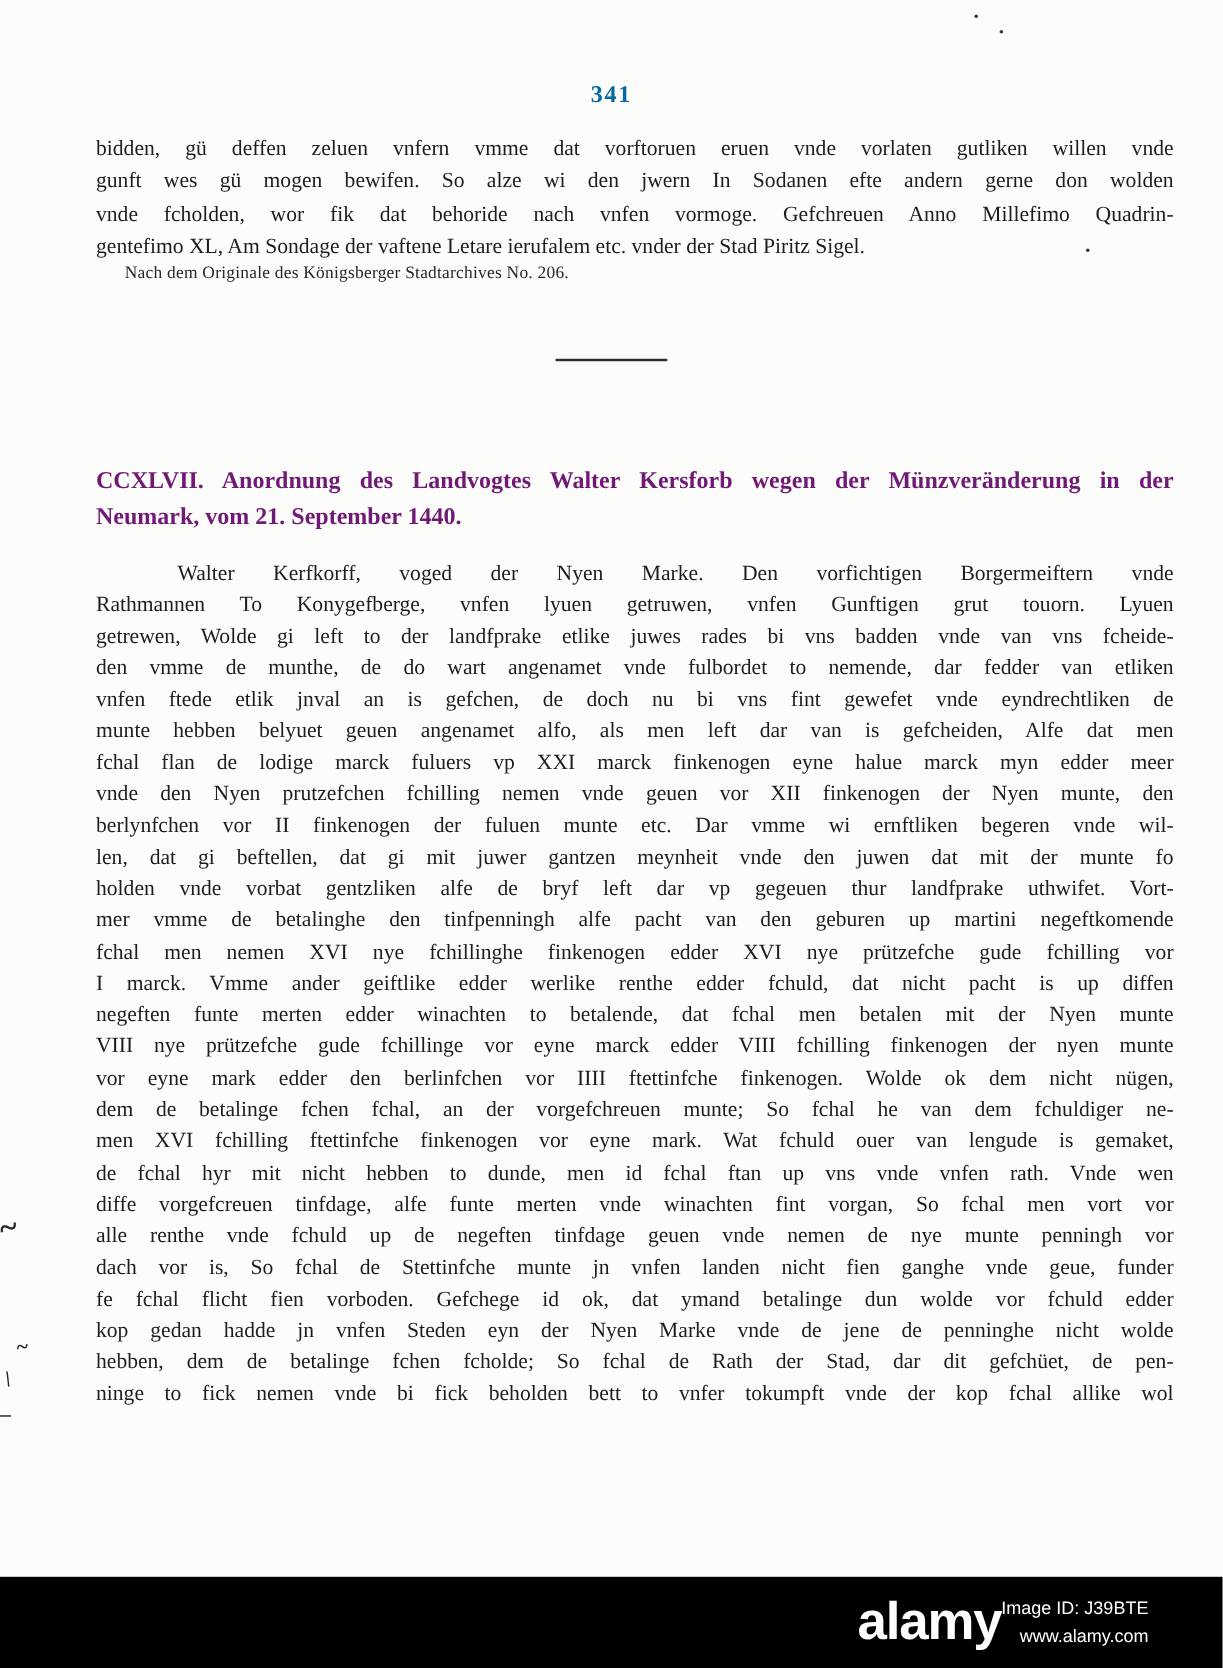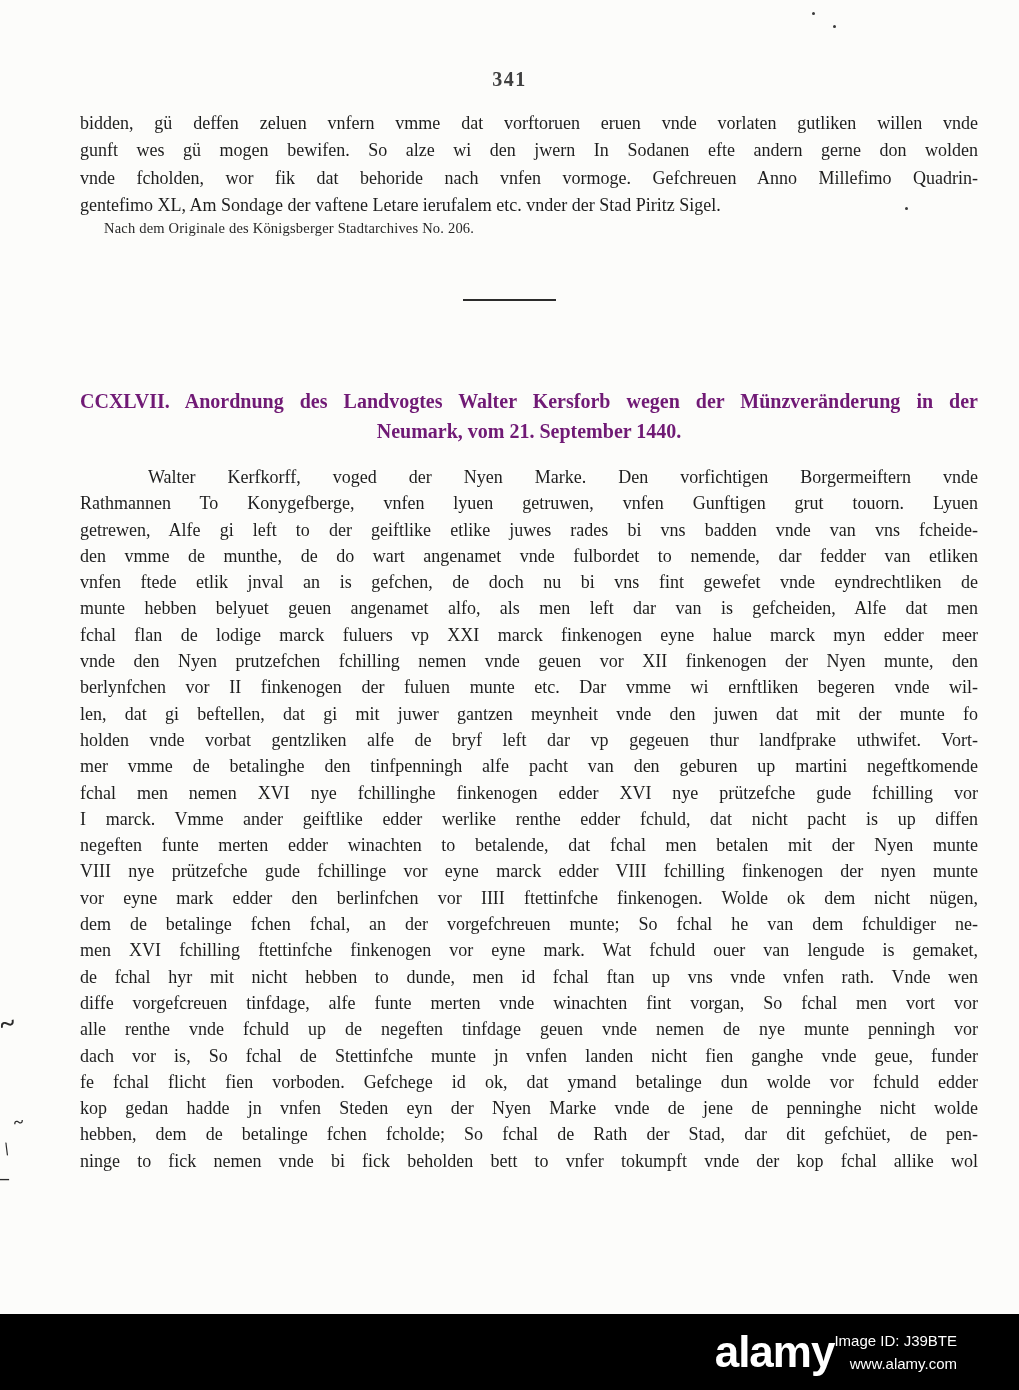--- a/index.html
+++ b/index.html
@@ -13,21 +13,21 @@
     font-family: "Liberation Serif", serif;
     color: #1d1d1d;
   }
   .page-number {
     position: absolute;
     top: 68px; left: 0; width: 100%;
     text-align: center;
     font-size: 20px;
     font-weight: bold;
     letter-spacing: 1.5px;
-    color: #404040;
+    color: #0369a1;
   }
   .text-col { left: 36px; width: 898px; position: absolute; margin-left: 44px; }
   .intro {
     top: 110px;
     font-size: 18px;
     line-height: 27.4px;
   }
   .line { text-align: justify; text-align-last: justify; }
   .intro .line:last-child { text-align-last: left; }
   .source-note {
@@ -44,21 +44,21 @@
     border-top: 2px solid #2b2b2b;
   }
   .heading {
     top: 386px;
     font-size: 20px;
     font-weight: bold;
     line-height: 30px;
     color: #701a75;
   }
   .heading-line1 { text-align: justify; text-align-last: justify; }
-  .heading-line2 { text-align: center; }
+  .heading-line2 { text-align: left; }
   .body-text {
     top: 464px;
     font-size: 18px;
     line-height: 26.3px;
   }
   .body-text .line:first-child { padding-left: 68px; }
   .margin-mark {
     position: absolute;
     color: #2a2a2a;
     font-family: "Liberation Serif", serif;
@@ -122,21 +122,21 @@
     <div class="heading-line1">
       <span>CCXLVII.</span>
       <span>Anordnung des Landvogtes Walter Kersforb wegen der Münzveränderung in der</span>
     </div>
     <div class="heading-line2">Neumark, vom 21. September 1440.</div>
   </div>
 
   <div class="text-col body-text">
       <div class="line">Walter Kerfkorff, voged der Nyen Marke. Den vorfichtigen Borgermeiftern vnde</div>
       <div class="line">Rathmannen To Konygefberge, vnfen lyuen getruwen, vnfen Gunftigen grut touorn. Lyuen</div>
-      <div class="line">getrewen, Alfe gi left to der geiftlike etlike juwes rades bi vns badden vnde van vns fcheide-</div>
+      <div class="line">getrewen, Wolde gi left to der landfprake etlike juwes rades bi vns badden vnde van vns fcheide-</div>
       <div class="line">den vmme de munthe, de do wart angenamet vnde fulbordet to nemende, dar fedder van etliken</div>
       <div class="line">vnfen ftede etlik jnval an is gefchen, de doch nu bi vns fint gewefet vnde eyndrechtliken de</div>
       <div class="line">munte hebben belyuet geuen angenamet alfo, als men left dar van is gefcheiden, Alfe dat men</div>
       <div class="line">fchal flan de lodige marck fuluers vp XXI marck finkenogen eyne halue marck myn edder meer</div>
       <div class="line">vnde den Nyen prutzefchen fchilling nemen vnde geuen vor XII finkenogen der Nyen munte, den</div>
       <div class="line">berlynfchen vor II finkenogen der fuluen munte etc. Dar vmme wi ernftliken begeren vnde wil-</div>
       <div class="line">len, dat gi beftellen, dat gi mit juwer gantzen meynheit vnde den juwen dat mit der munte fo</div>
       <div class="line">holden vnde vorbat gentzliken alfe de bryf left dar vp gegeuen thur landfprake uthwifet. Vort-</div>
       <div class="line">mer vmme de betalinghe den tinfpenningh alfe pacht van den geburen up martini negeftkomende</div>
       <div class="line">fchal men nemen XVI nye fchillinghe finkenogen edder XVI nye prützefche gude fchilling vor</div>

